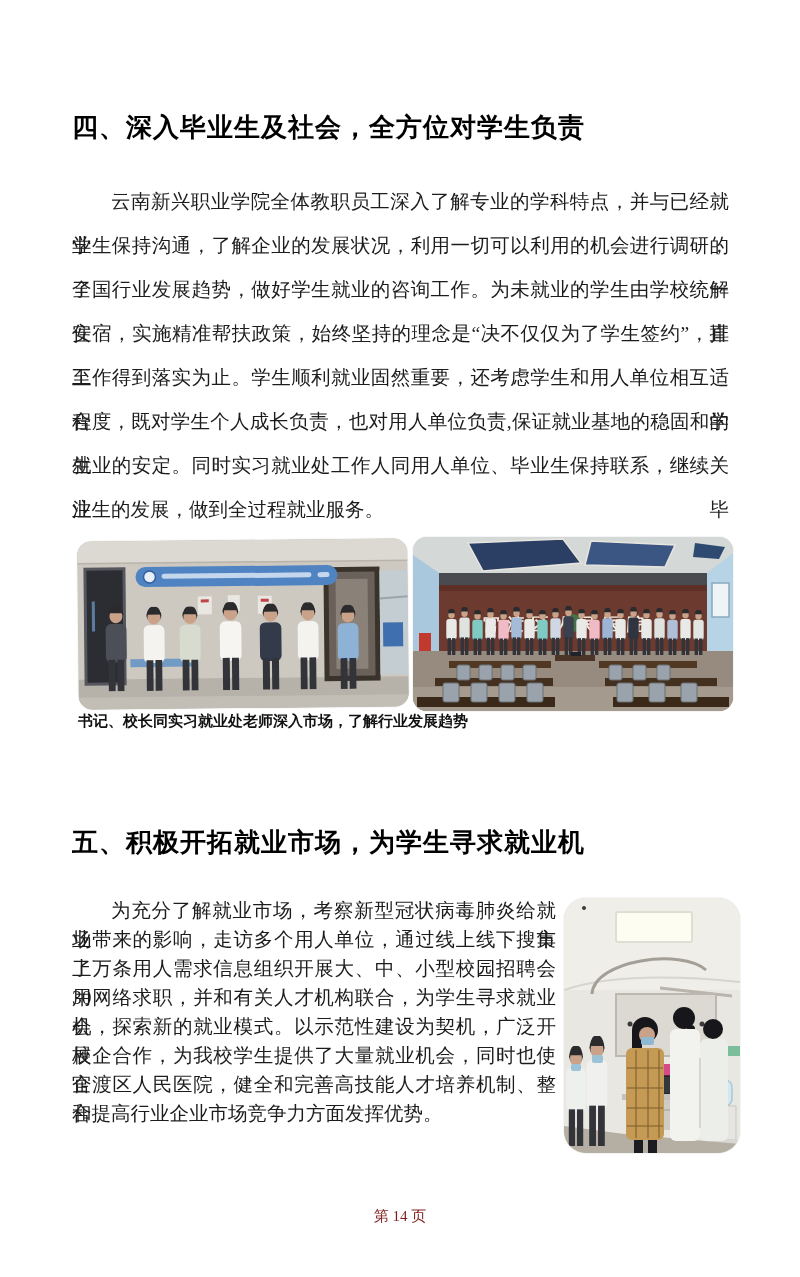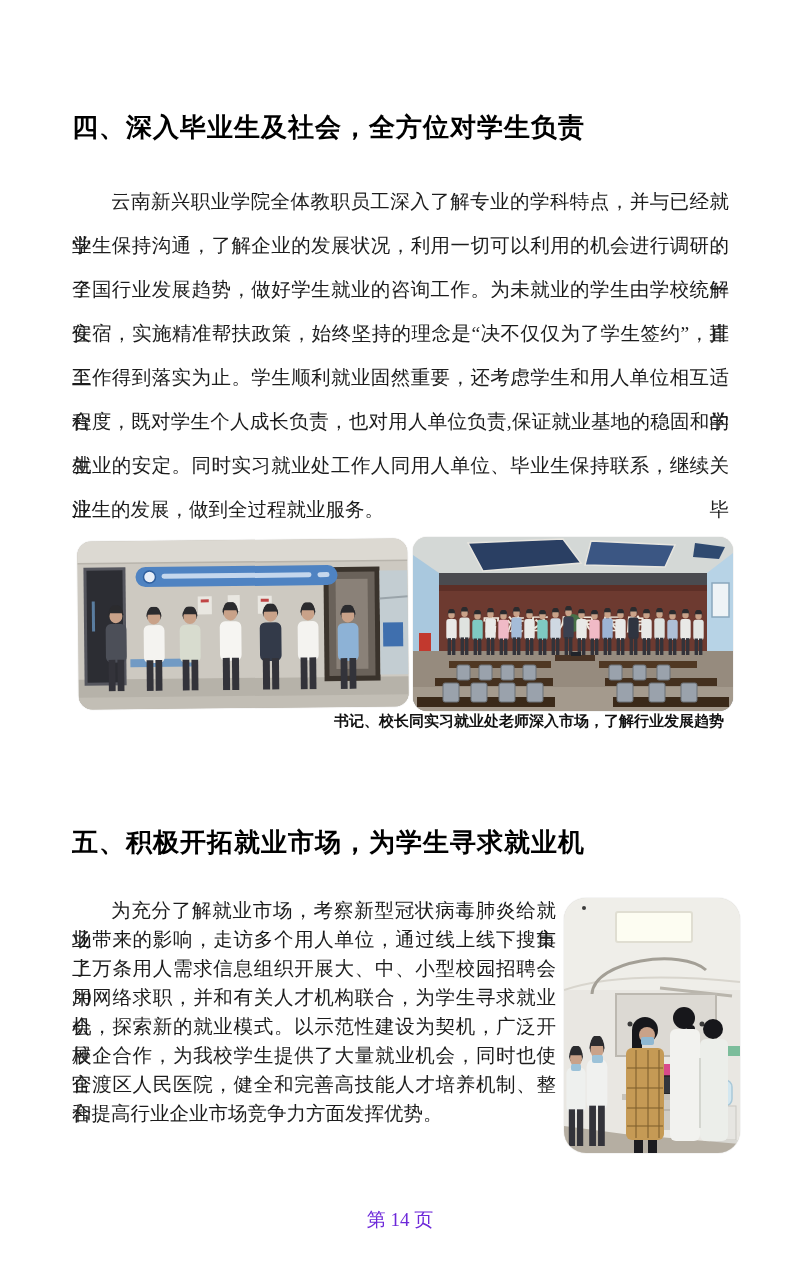--- a/index.html
+++ b/index.html
@@ -23,27 +23,27 @@
   .ln{white-space:nowrap;overflow:visible;}
   .j{text-align:justify;text-align-last:justify;white-space:normal;}
   .ind{text-indent:2em;}
   .photo{position:absolute;overflow:hidden;background:#cfccc4;
          box-shadow:0 0 0 1px rgba(0,0,0,0.04);}
   .photo svg{display:block;width:100%;height:100%;}
   .photo-corridor{left:78px;top:540px;width:330px;height:168px;border-radius:14px;transform:rotate(-0.6deg);}
   .photo-meeting{left:413px;top:537px;width:320px;height:174px;border-radius:14px;}
   .photo-clinic{left:564px;top:898px;width:176px;height:255px;border-radius:22px;}
   .caption{
-    position:absolute;left:68px;top:712px;width:656px;text-align:right;
+    position:absolute;left:78px;top:712px;width:656px;text-align:left;
     font-family:"Liberation Sans",sans-serif;font-weight:bold;
     font-size:15px;color:#111;
   }
   .footer{
     position:absolute;left:0;top:1207px;width:800px;text-align:center;
-    font-size:19px;color:#6d28d9;
+    font-size:15px;color:#7f1d1d;
   }
   .banner-text{
     font-family:"Liberation Serif",serif;font-size:17px;letter-spacing:7px;
     fill:#efe9dd;font-weight:bold;
   }
 </style>
 </head>
 <body>
 
 <div class="page">

